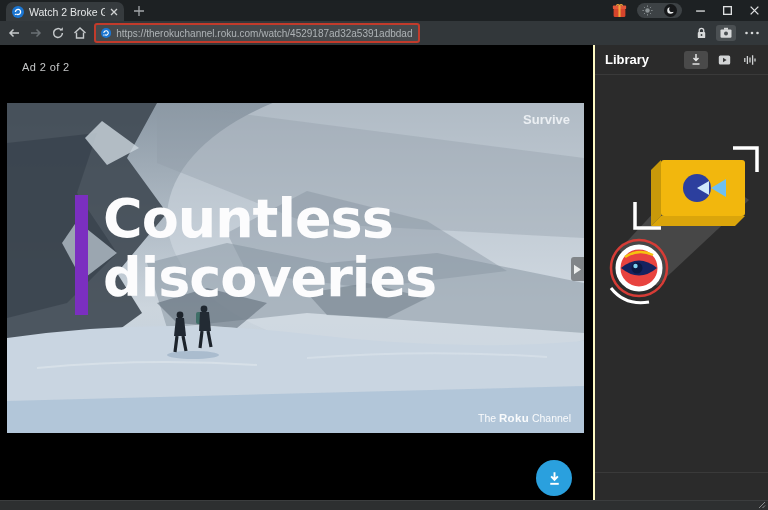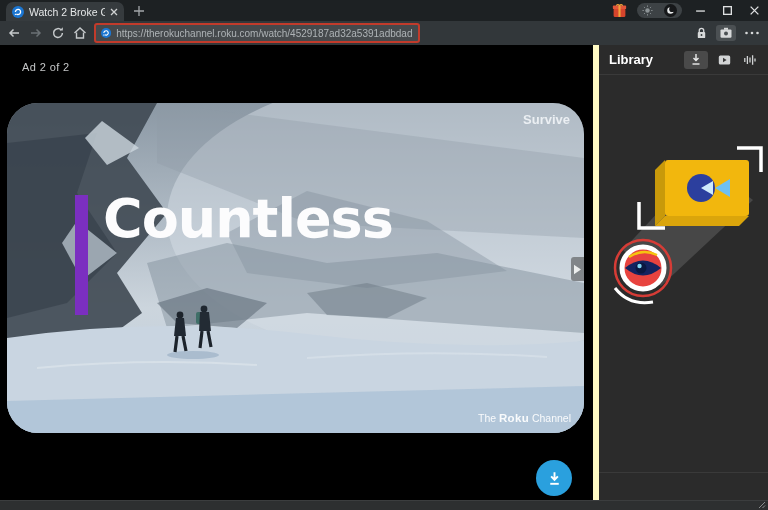--- a/index.html
+++ b/index.html
@@ -30,35 +30,35 @@
     margin-left:7px; width:326px; height:20px; background:#45494c;
     border:2px solid #c23b2b; border-radius:3px;
     display:flex; align-items:center; padding:0 5px; gap:5px; overflow:hidden;
   }
   .url { font-size:10px; color:#aeb3b6; white-space:nowrap; overflow:hidden; }
   .tb-icons { margin-left:auto; display:flex; align-items:center; gap:8px; padding-right:8px; }
   .cam-btn { width:20px; height:16px; background:#4b5053; border-radius:3px; display:flex; align-items:center; justify-content:center; }
   
   .player { position:absolute; left:0; top:45px; width:593px; height:380px; background:#000; }
   .ad-counter { position:absolute; left:22px; top:16px; font-size:11px; color:#c4c6c7; letter-spacing:.4px; }
-  .video { position:absolute; left:7px; top:58px; width:577px; height:330px; overflow:hidden;border-radius:31px; }
+  .video { position:absolute; left:7px; top:58px; width:577px; height:330px; overflow:hidden; }
   .video svg.scene { position:absolute; left:0; top:0; }
   .survive { position:absolute; right:14px; top:9px; font-size:13px; font-weight:bold; color:rgba(248,250,252,.82); }
   .headline { position:absolute; left:68px; top:86px; display:flex; }
   .hbar { width:13px; height:120px; background:#7b2fc0; margin-top:6px; }
   .hlines { margin-left:15px; font-family:"DejaVu Sans","Liberation Sans",sans-serif; font-weight:bold; font-size:54px; line-height:59px; color:#fcfcfd; letter-spacing:-1px; }
   .brand { position:absolute; right:13px; bottom:9px; font-size:10.5px; color:rgba(255,255,255,.92);text-align:center; }
   .brand .roku { font-weight:bold; font-size:11.5px; letter-spacing:.3px; }
   .expand { position:absolute; left:571px; top:212px; width:13px; height:24px; background:rgba(70,70,70,.55); border-radius:3px 0 0 3px; display:flex; align-items:center; justify-content:center; }
   .fab {
     position:absolute; left:536px; top:415px; width:36px; height:36px; border:none; border-radius:50%;
     background:#2aa0de; display:flex; align-items:center; justify-content:center; cursor:pointer;
   }
   
-  .library { position:absolute; left:593px; top:45px; width:175px; height:455px; background:#2b2b2b; border-left:6px solid #fef9c3; }
+  .library { position:absolute; left:593px; top:45px; width:175px; height:455px; background:#2b2b2b; border-left:2px solid #fef9c3; }
   .lib-header { height:30px; display:flex; align-items:center; padding:0 10px; border-bottom:1px solid #3a3a3a; }
   .lib-title { font-size:13px; font-weight:bold; color:#fff; }
   .lib-icons { margin-left:auto; display:flex; align-items:center; gap:7px; }
   .lib-tab-sel { width:24px; height:18px; background:#4a4a4a; border-radius:3px; display:flex; align-items:center; justify-content:center; }
   .lib-tab { width:18px; height:18px; display:flex; align-items:center; justify-content:center; }
   .illus { position:absolute; left:4px; top:95px; }
   .lib-divider { position:absolute; left:0; top:427px; width:175px; border-top:1px solid #3a3a3a; }
   
   .statusbar { position:absolute; left:0; top:500px; width:768px; height:10px; background:#2d2f30; border-top:1px solid #3b3d3e; }
   .grip { position:absolute; right:2px; bottom:1px; }
@@ -224,20 +224,21 @@
           <path d="M195,228 L193,245 M201,228 L204,244" stroke="#1c232b" stroke-width="3.2"></path>
         </g>
       </svg>
 
       <span class="survive">Survive</span>
 
       <div class="headline">
         <div class="hbar"></div>
         <div class="hlines">
           <div>Countless</div>
+          <div>discoveries</div>
         </div>
       </div>
 
       <div class="brand">
         <span>The</span>
         <span class="roku">Roku</span>
         <span>Channel</span>
       </div>
     </div>
 

